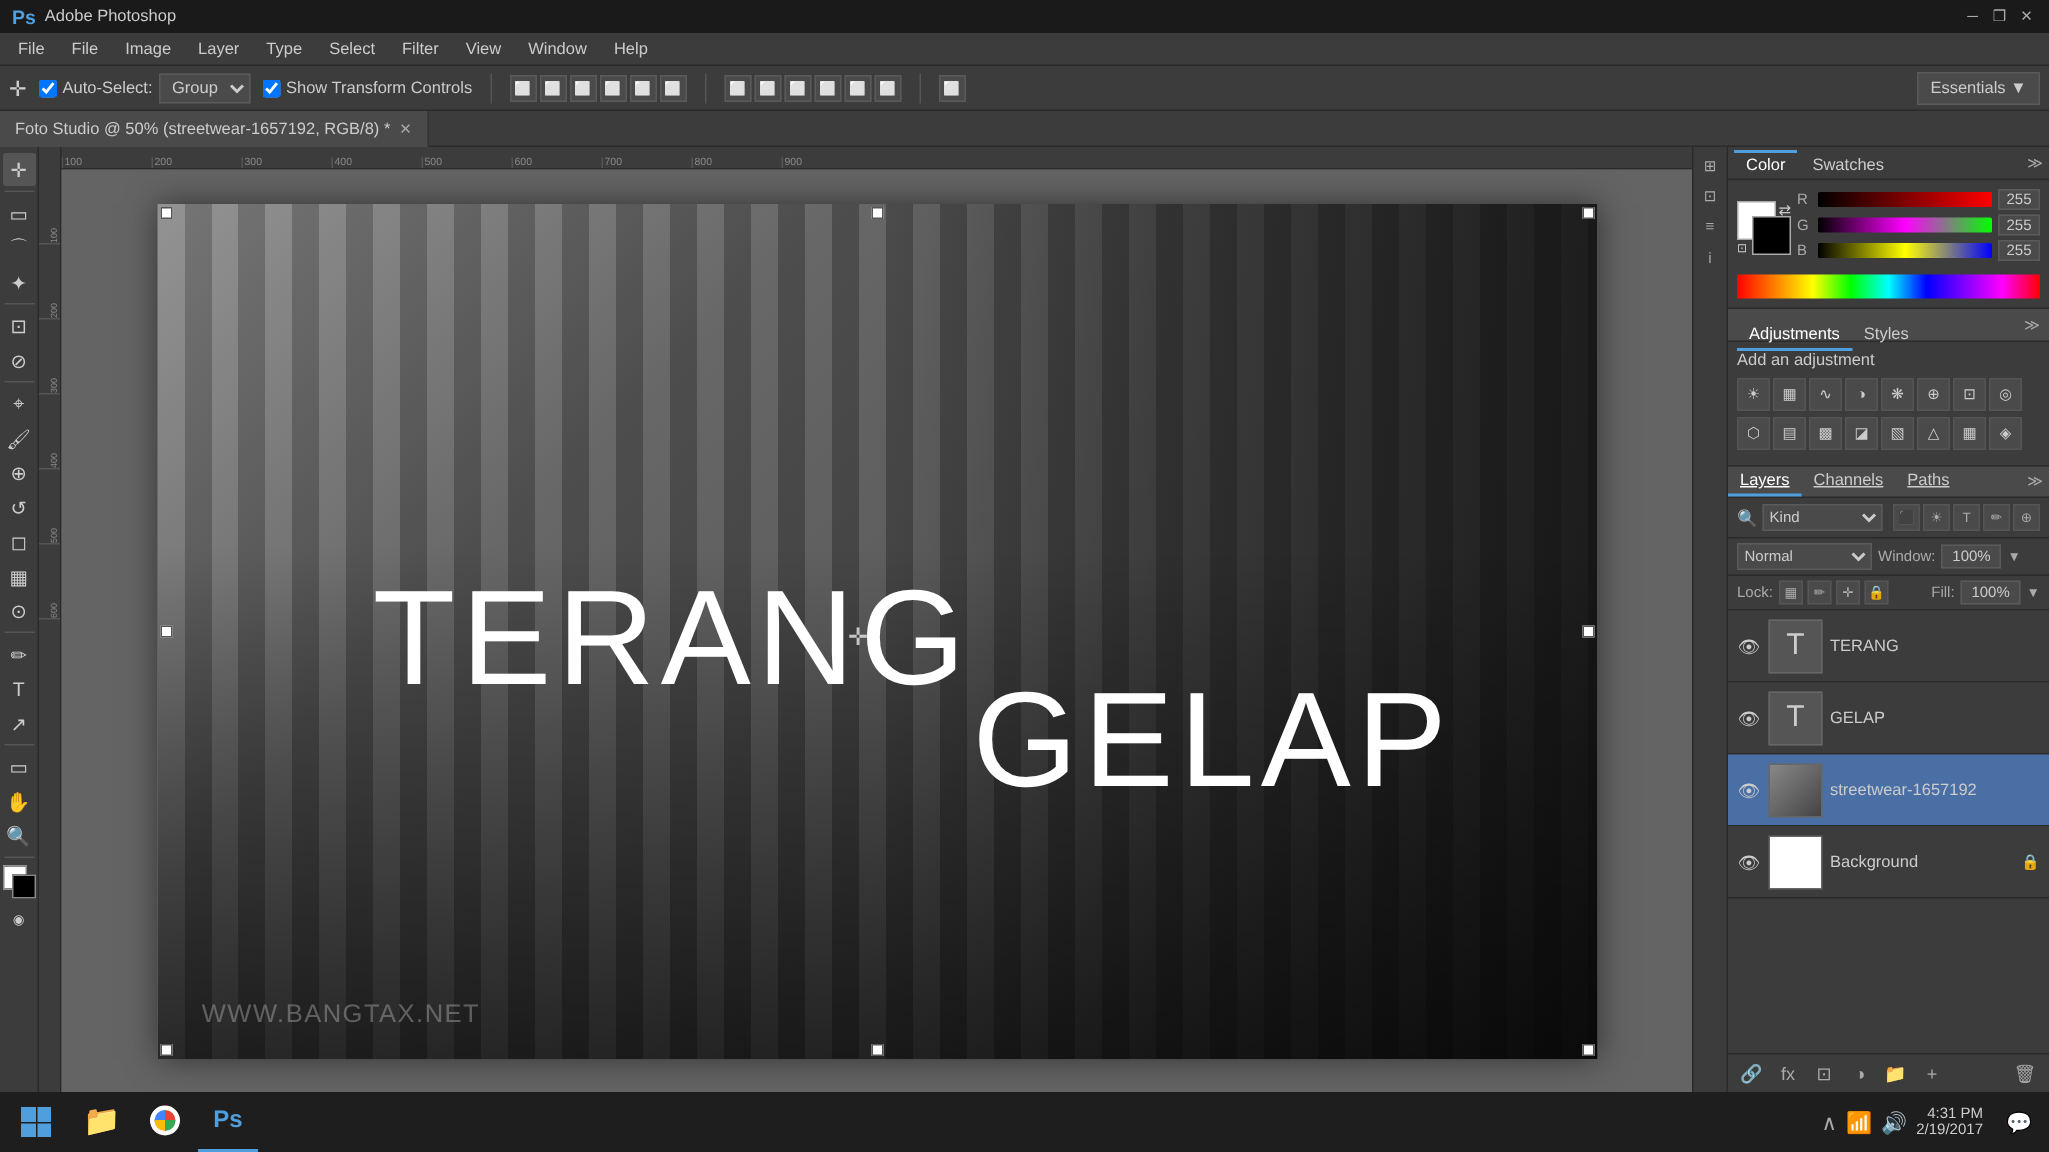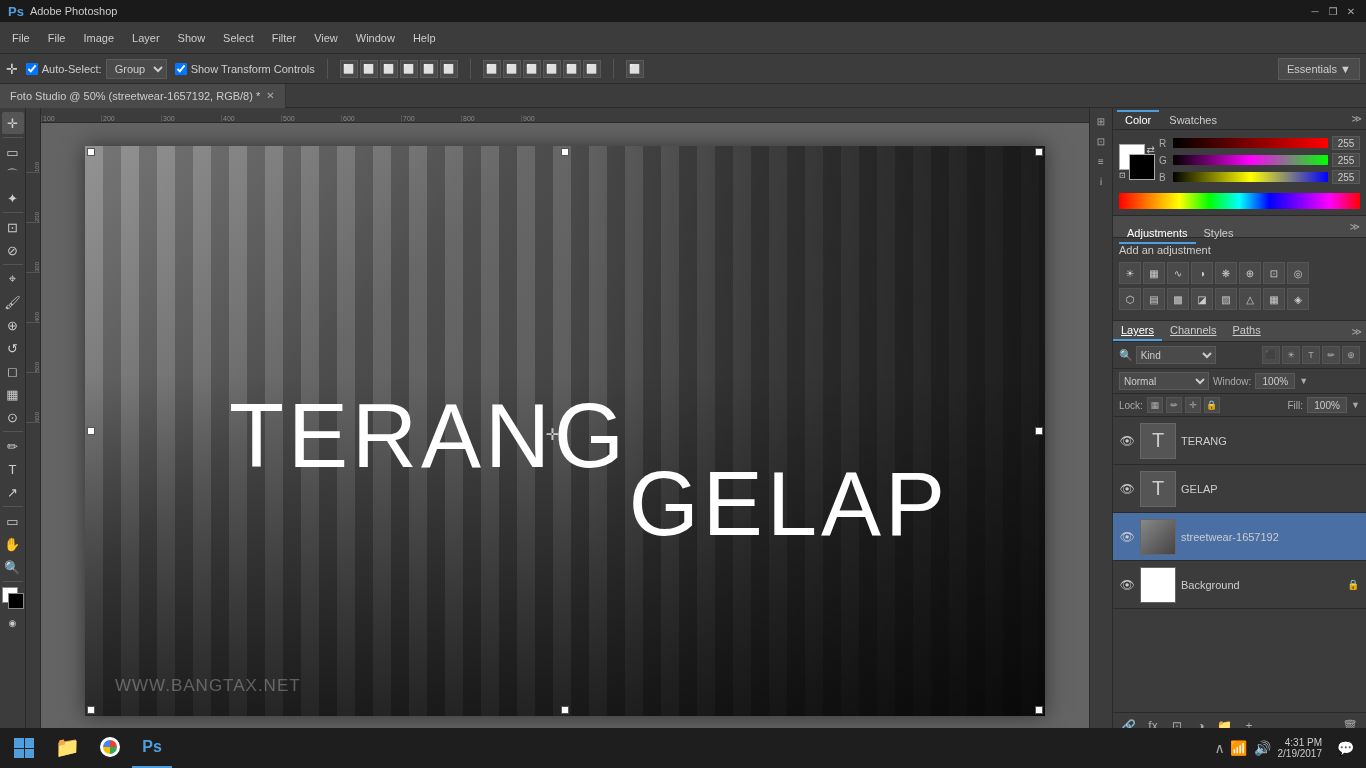--- a/index.html
+++ b/index.html
@@ -16,21 +16,21 @@
       color: #ccc;
       font-size: 11px;
     }
     #titlebar .title-left { display: flex; align-items: center; gap: 6px; }
     #titlebar .title-left .ps-icon { color: #4f9fdf; font-weight: bold; font-size: 13px; }
     #titlebar .window-controls { display: flex; gap: 4px; }
     #titlebar .wc-btn { width: 14px; height: 14px; display: flex; align-items: center; justify-content: center; font-size: 10px; cursor: pointer; color: #aaa; }
 
     
     #menubar {
-      height: 32px;
+      height: 22px;
       background: #3c3c3c;
       display: flex;
       align-items: center;
       padding: 0 4px;
       gap: 2px;
       border-bottom: 1px solid #2a2a2a;
     }
     .menu-item {
       padding: 2px 8px;
       cursor: pointer;
@@ -250,21 +250,21 @@
       text-align: center;
       font-size: 10px;
       height: 16px;
     }
     .status-icon { font-size: 10px; cursor: pointer; }
     .status-doc { display: flex; align-items: center; gap: 4px; }
     .status-arrow { cursor: pointer; }
 
     
     #panel-right {
-      width: 254px;
+      width: 215px;
       background: #3c3c3c;
       border-left: 1px solid #2a2a2a;
       display: flex;
       flex-direction: column;
       overflow: hidden;
     }
 
     
     .panel-header {
       height: 22px;
@@ -665,21 +665,21 @@
     <span class="wc-btn">❒</span>
     <span class="wc-btn">✕</span>
   </div>
 </div>
 
 <div id="menubar">
   <span class="menu-item">File</span>
   <span class="menu-item">File</span>
   <span class="menu-item">Image</span>
   <span class="menu-item">Layer</span>
-  <span class="menu-item">Show</span>
+  <span class="menu-item">Type</span>
   <span class="menu-item">Select</span>
   <span class="menu-item">Filter</span>
   <span class="menu-item">View</span>
   <span class="menu-item">Window</span>
   <span class="menu-item">Help</span>
 </div>
 
 <div id="optionsbar">
 
   <span style="font-size:14px;color:#ccc;">✛</span>

